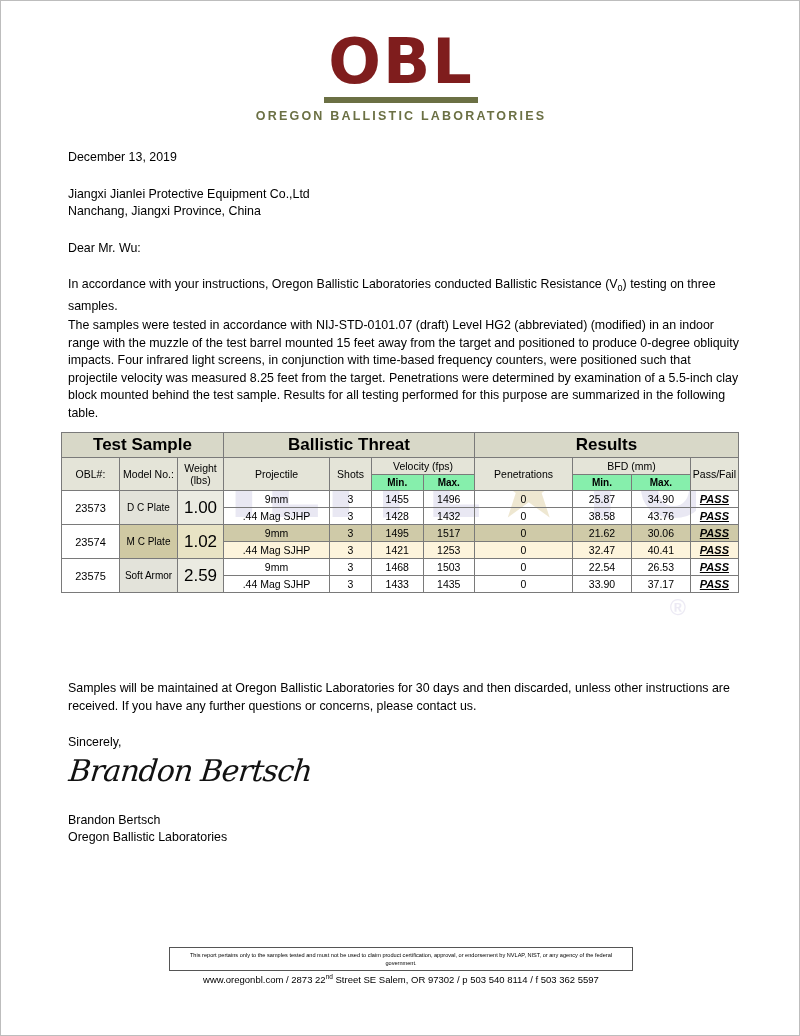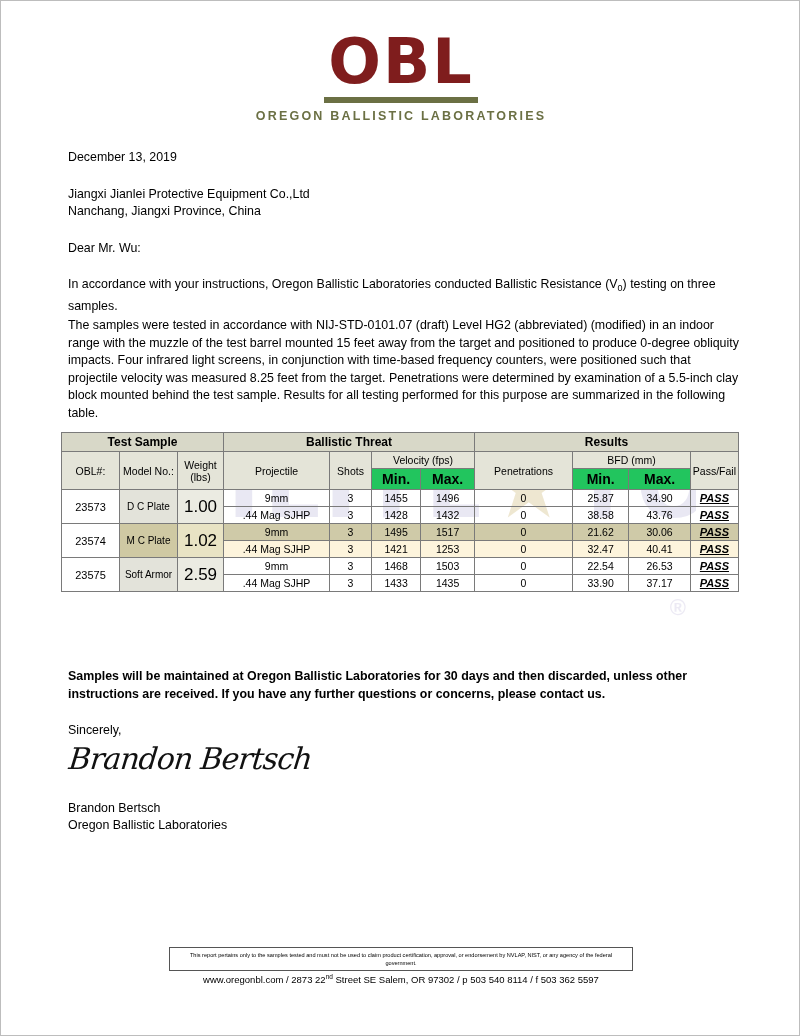--- a/index.html
+++ b/index.html
@@ -54,21 +54,21 @@
     width: 672px;
     font-size: 12.4px;
     line-height: 17.5px;
   }
   .date { margin-bottom: 19px; }
   .addr div { line-height: 17.5px; }
   .salutation { margin-top: 19px; }
   .para { margin-top: 19px; text-align: left; }
   .para2 { margin-top: 2px; }
   .sub { vertical-align: sub; font-size: 9px; }
-  .after-table { margin-top: 0; font-weight: bold; }
+  .after-table { margin-top: 12px; }
 
   
   .table-wrap {
     position: absolute;
     left: 60px; top: 431px;
     width: 678px;
   }
   table.report {
     border-collapse: collapse;
     width: 678px;
@@ -77,31 +77,31 @@
   }
   table.report th, table.report td {
     border: 1px solid #7a7a7a;
     text-align: center;
     vertical-align: middle;
     padding: 2px 2px;
   }
   .hdr-group {
     background: #d8d8c8;
     font-weight: bold;
-    font-size: 12px;
+    font-size: 17px;
     height: 18px;
   }
   .hdr-sub {
     background: #e4e4d8;
     font-weight: normal;
     font-size: 10.5px;
   }
   .hdr-sub2 {
-    background: #22c55e;
-    font-size: 14px;
+    background: #86efac;
+    font-size: 10px;
   }
   td.datacell { height: 14px; background: transparent; }
   td.oblnum { font-size: 11px; }
   td.model { background: #e3e3da; font-size: 10px; line-height: 12px; }
   td.weight { background: #ebebe2; font-size: 17px; }
   td.proj { font-size: 10.5px; }
   td.pass { font-style: italic; font-weight: bold; text-decoration: underline; font-size: 11px; }
   tr.hl-dark td { background: #cfcaa8; }
   tr.hl-light td { background: #fdf4dc; }
   td.model-hl { background: #cfc9a3 !important; }

